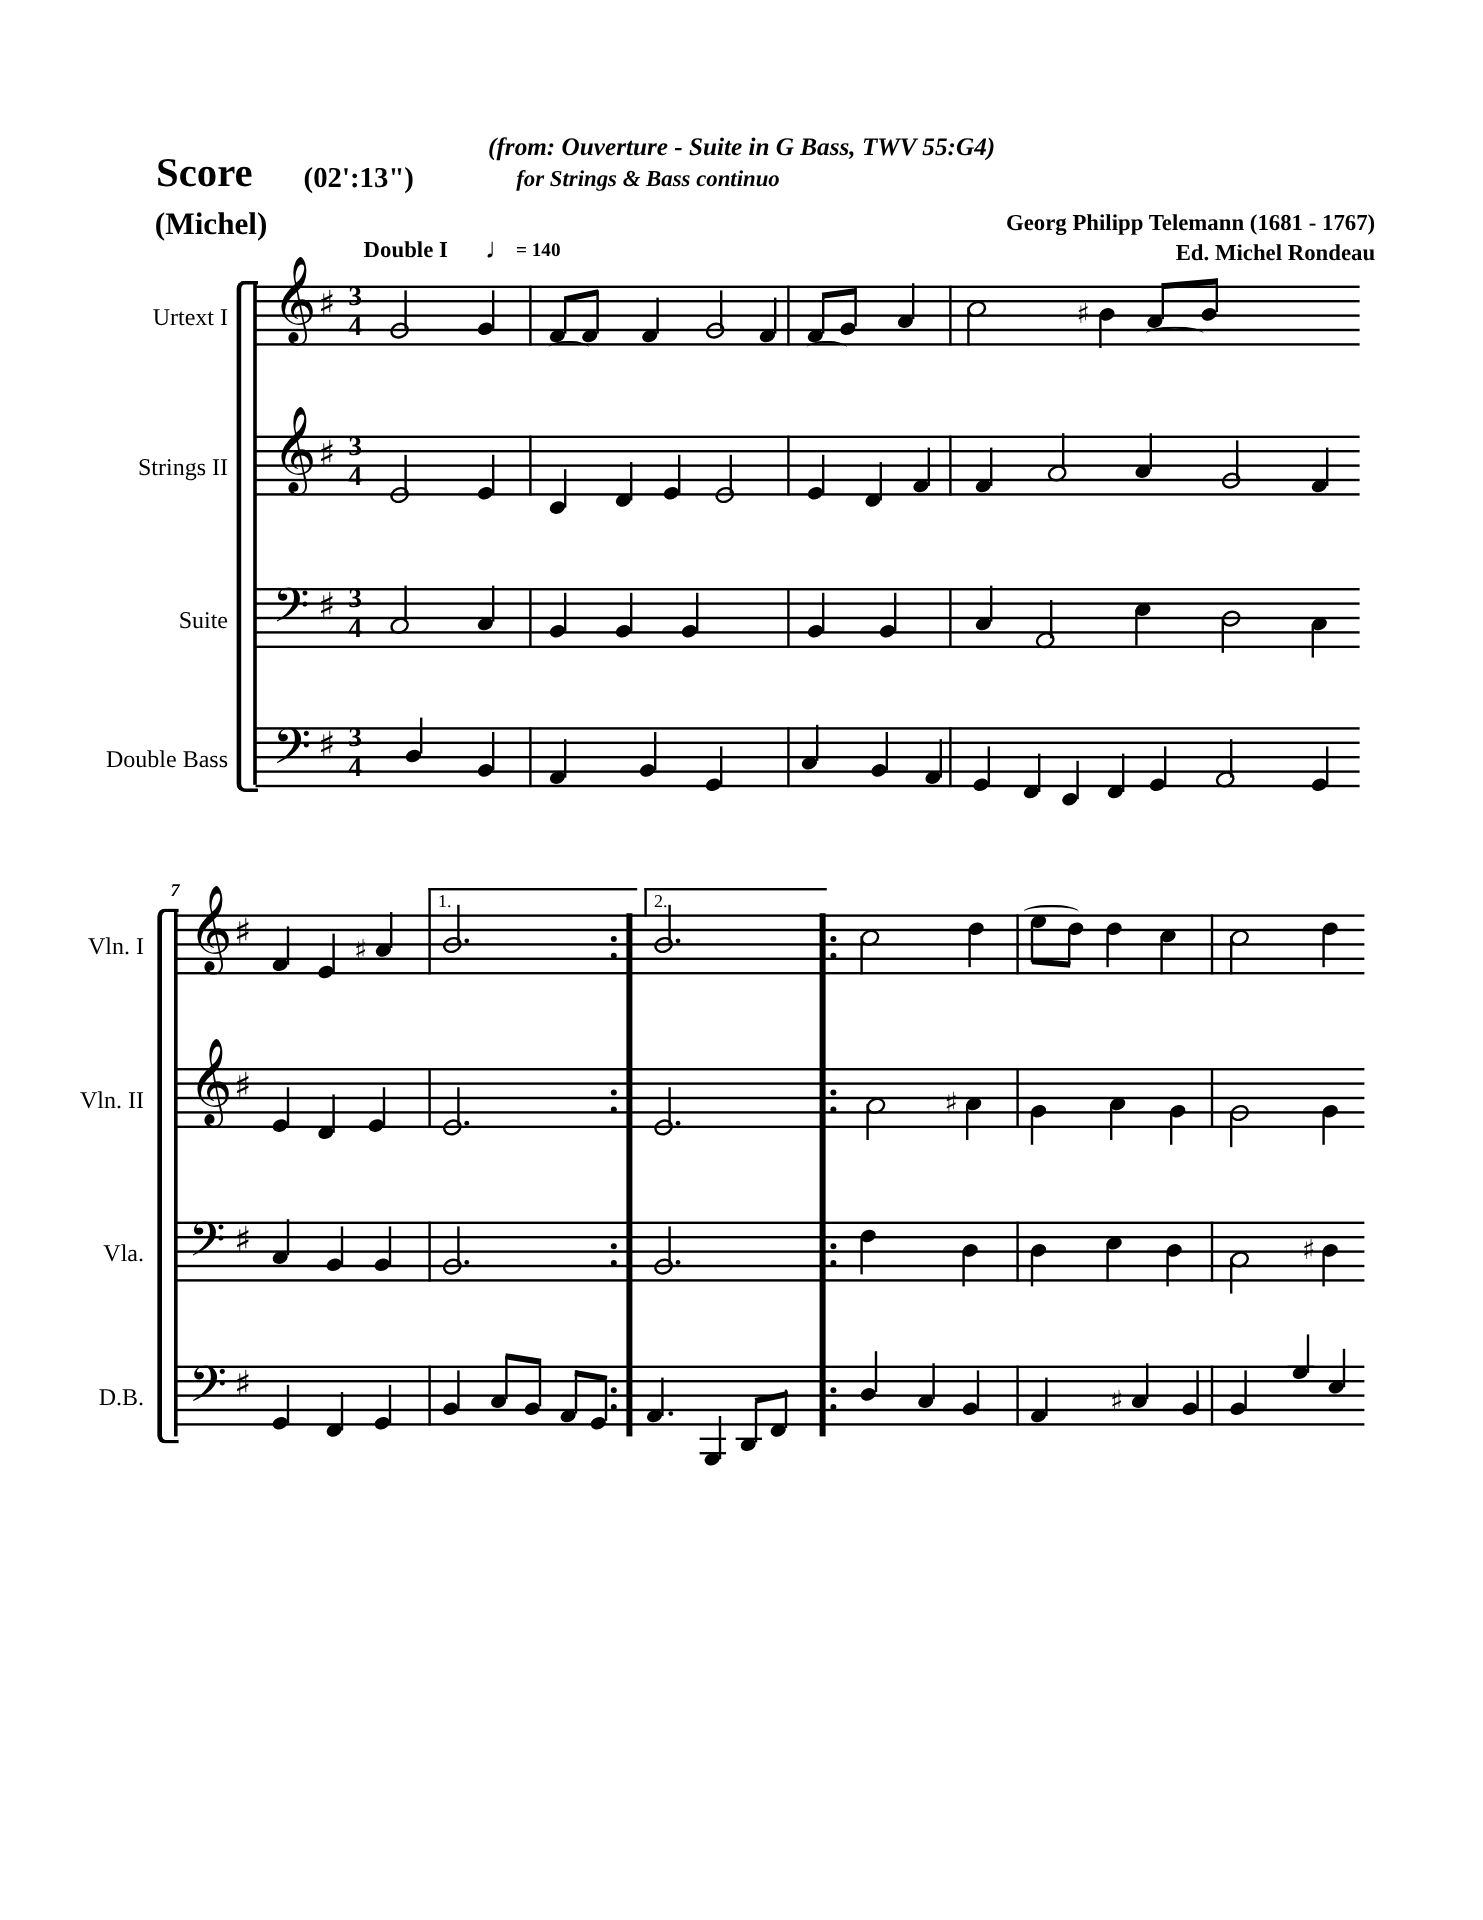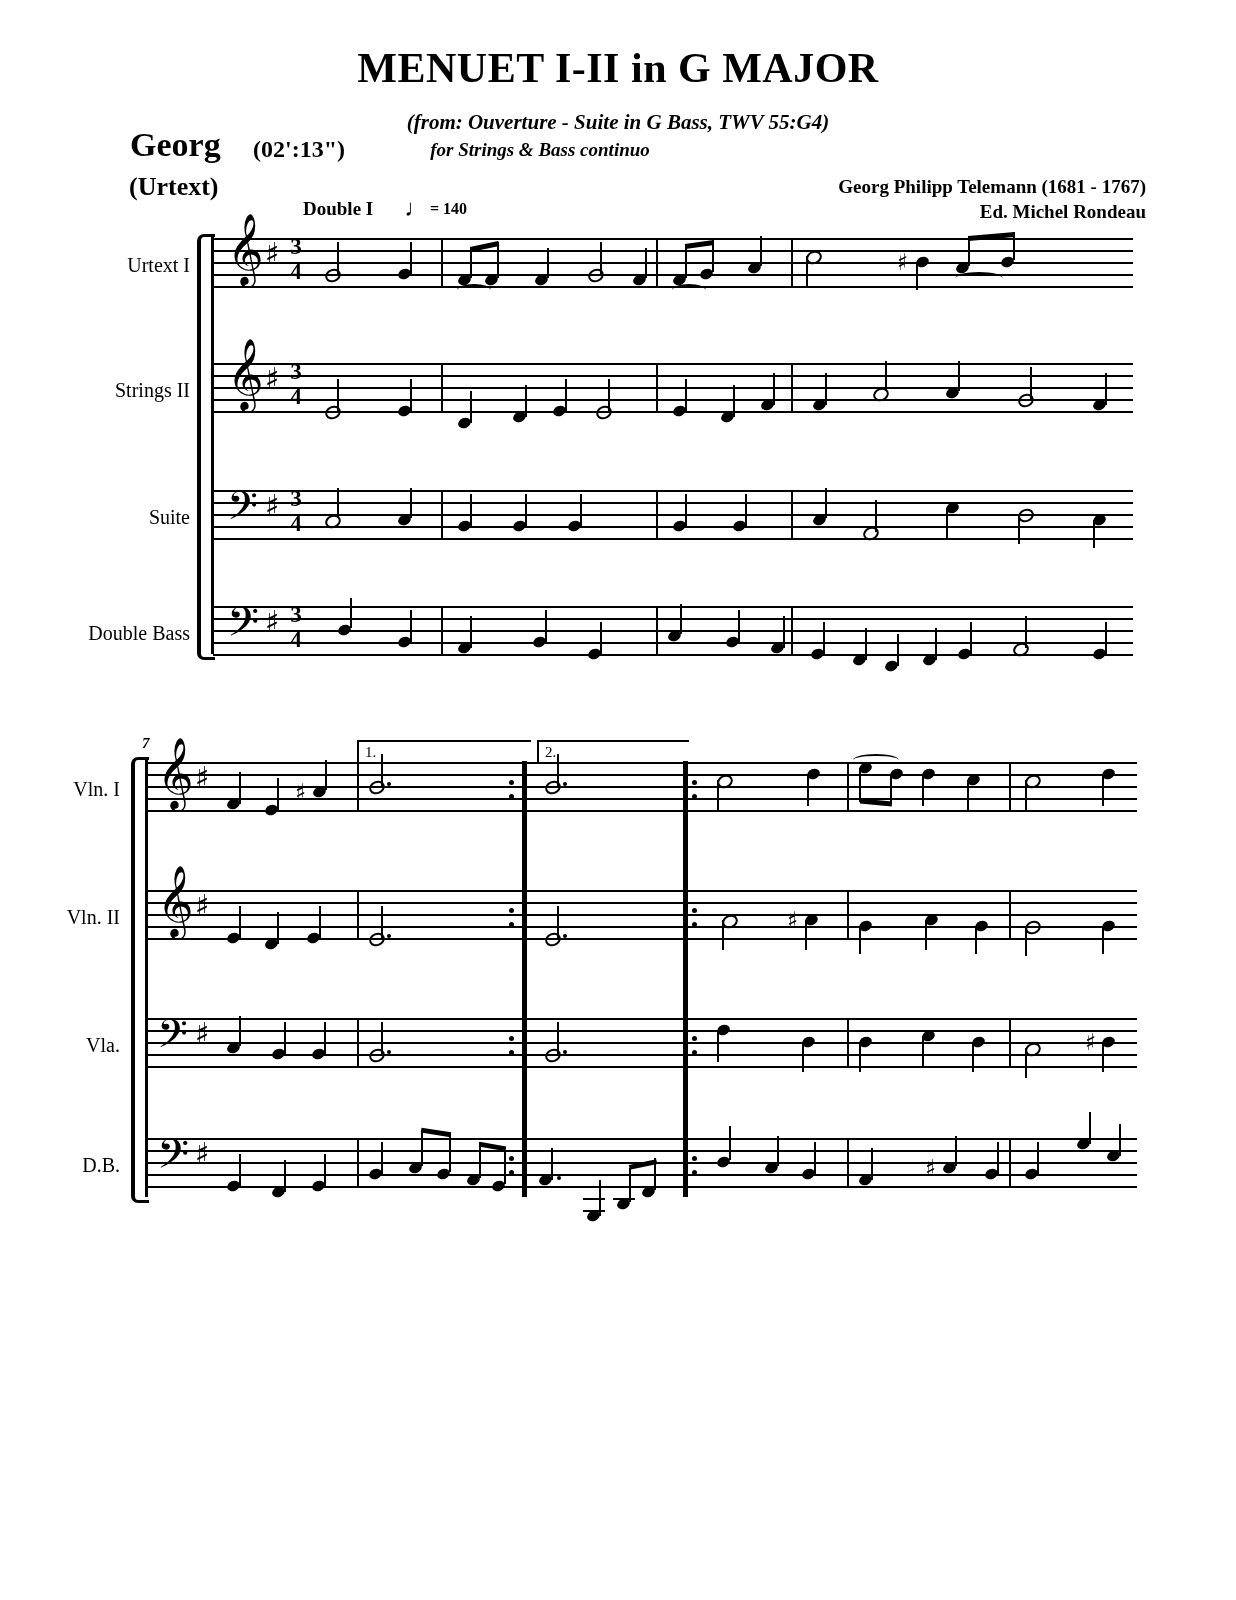--- a/index.html
+++ b/index.html
@@ -282,26 +282,25 @@
     font-size: 15px;
     font-style: italic;
     font-weight: bold;
   }
 </style>
 </head>
 <body>
 
 <div class="page">
 
-  <div class="main-title">MENUET I-II in G MAJOR</div>
   <div class="subtitle-1">(from: Ouverture - Suite in G Bass, TWV 55:G4)</div>
   <div class="subtitle-2">for Strings &amp; Bass continuo</div>
-  <div class="score-label">Georg</div>
+  <div class="score-label">Score</div>
   <div class="score-duration">(02':13")</div>
-  <div class="urtext-label">(Urtext)</div>
+  <div class="urtext-label">(Michel)</div>
   <div class="composer">Georg Philipp Telemann (1681 - 1767)</div>
   <div class="editor">Ed. Michel Rondeau</div>
   <div class="tempo-title">Double I</div>
   <div class="tempo-mark">
     <span class="tempo-note">♩</span>
     <span>= 140</span>
   </div>
 
   <div class="system system-1">
 

